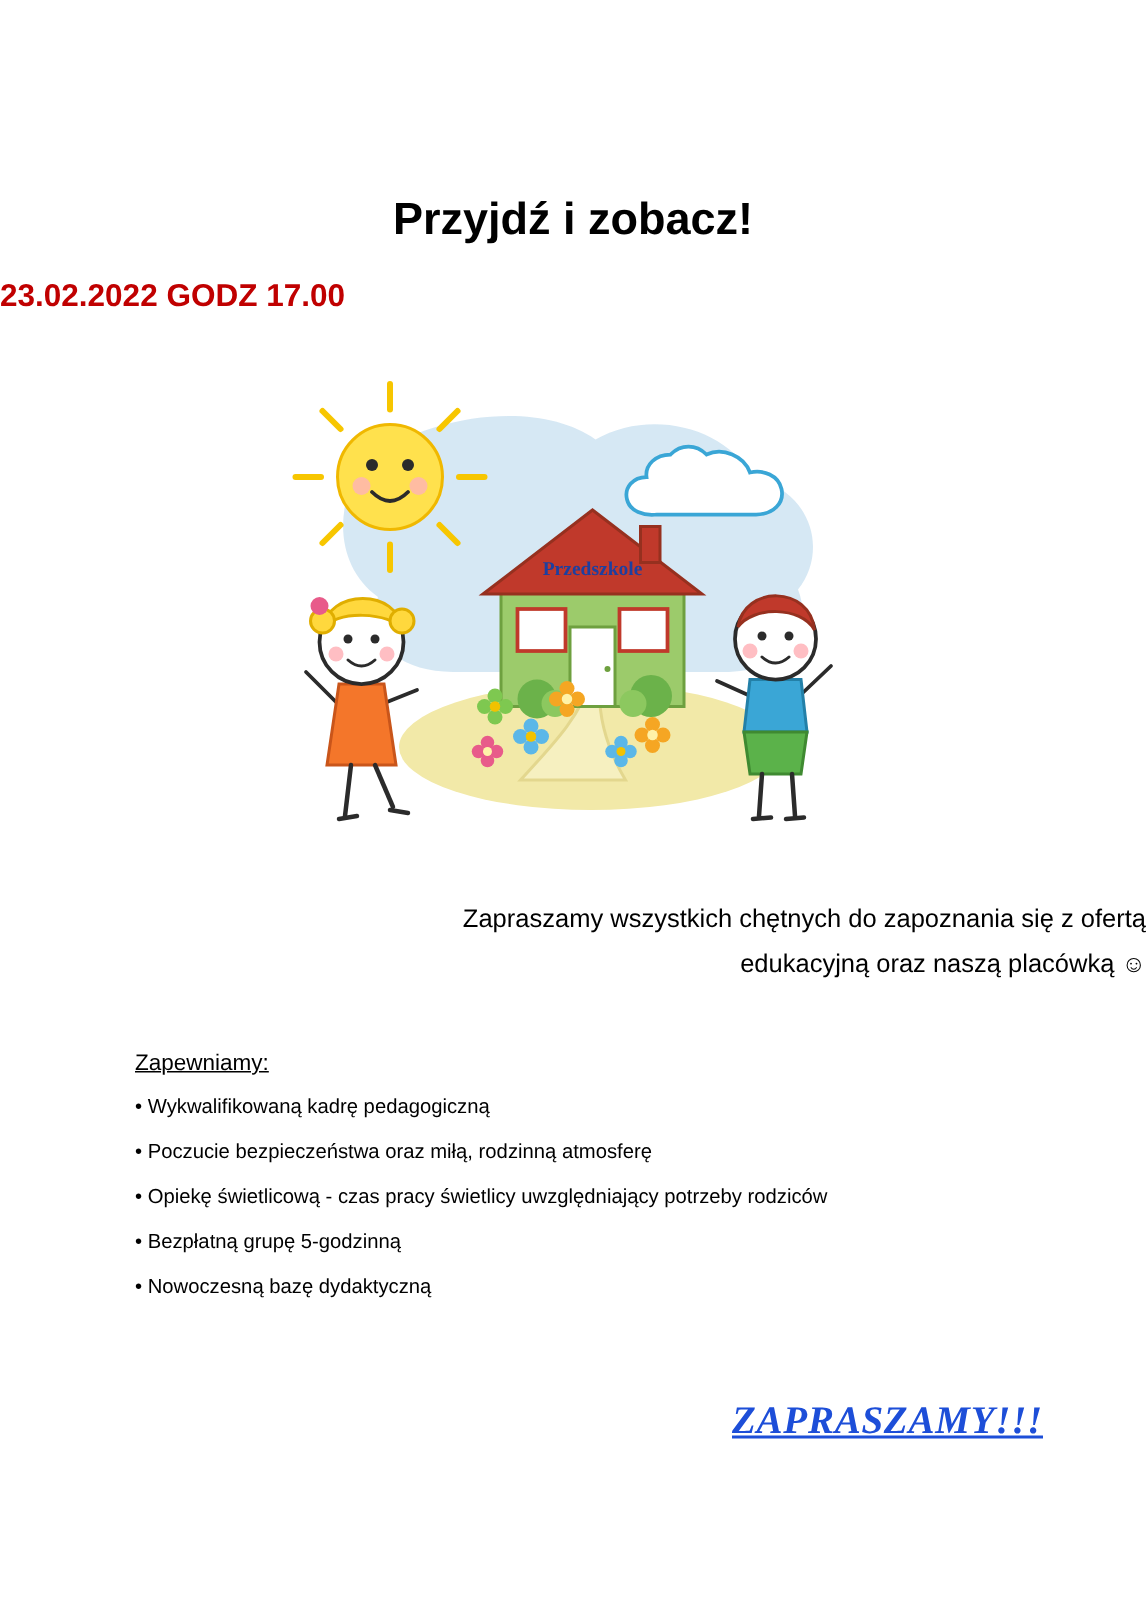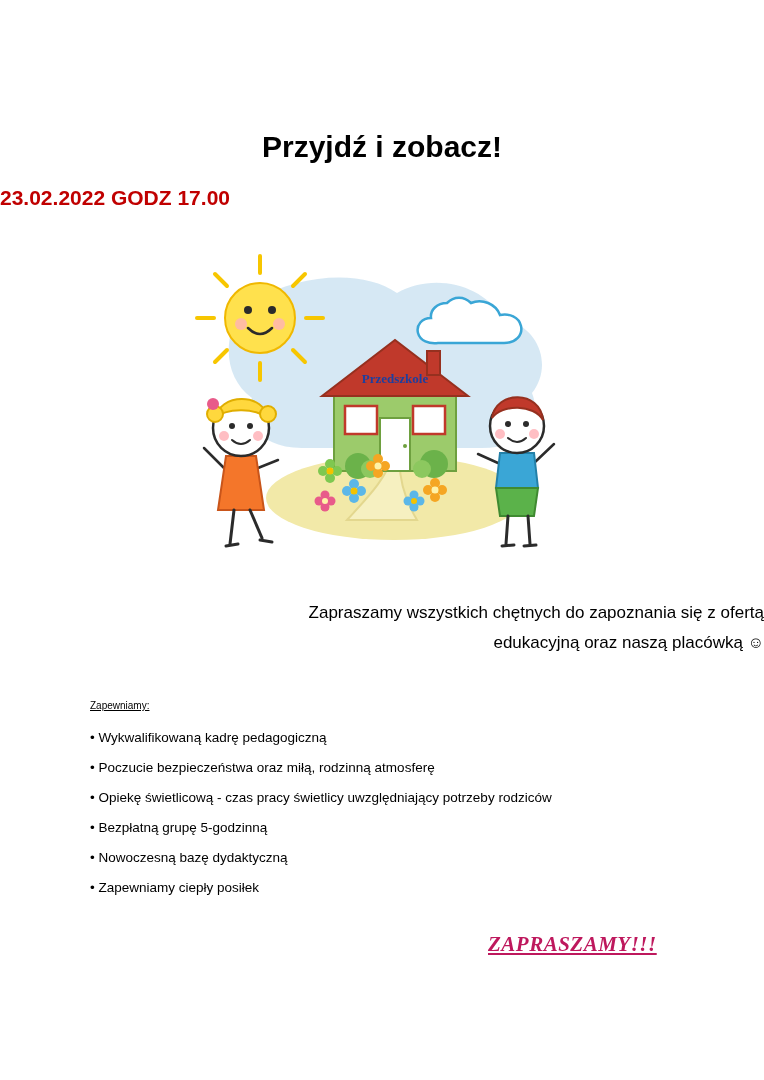--- a/index.html
+++ b/index.html
@@ -72,45 +72,45 @@
     line-height: 30px;
   }
   .intro .smiley {
     font-size: 16px;
   }
 
   .assure-title {
     position: absolute;
     top: 700px;
     left: 90px;
-    font-size: 10px;
+    font-size: 15px;
     text-decoration: underline;
   }
 
   .bullets {
     position: absolute;
     top: 730px;
     left: 90px;
     width: 600px;
   }
   .bullet {
     font-size: 13.5px;
     line-height: 15px;
     margin-bottom: 15px;
     white-space: nowrap;
   }
 
   .closing {
     position: absolute;
     top: 932px;
     left: 488px;
-    font-size: 21px;
+    font-size: 26px;
     font-weight: bold;
     font-style: italic;
-    color: #be185d;
+    color: #1d4ed8;
     text-decoration: underline;
     font-family: "Liberation Serif", serif;
     letter-spacing: 0.5px;
   }
 </style>
 </head>
 <body>
 
 <div class="page">
 
@@ -273,18 +273,17 @@
   </div>
 
   <div class="assure-title">Zapewniamy:</div>
 
   <div class="bullets">
     <div class="bullet">• Wykwalifikowaną kadrę pedagogiczną</div>
     <div class="bullet">• Poczucie bezpieczeństwa oraz miłą, rodzinną atmosferę</div>
     <div class="bullet">• Opiekę świetlicową - czas pracy świetlicy uwzględniający potrzeby rodziców</div>
     <div class="bullet">• Bezpłatną grupę 5-godzinną</div>
     <div class="bullet">• Nowoczesną bazę dydaktyczną</div>
-    <div class="bullet"> • Zapewniamy ciepły posiłek</div>
   </div>
 
   <div class="closing">ZAPRASZAMY!!!</div>
 
 </div>
 
 </body></html>

